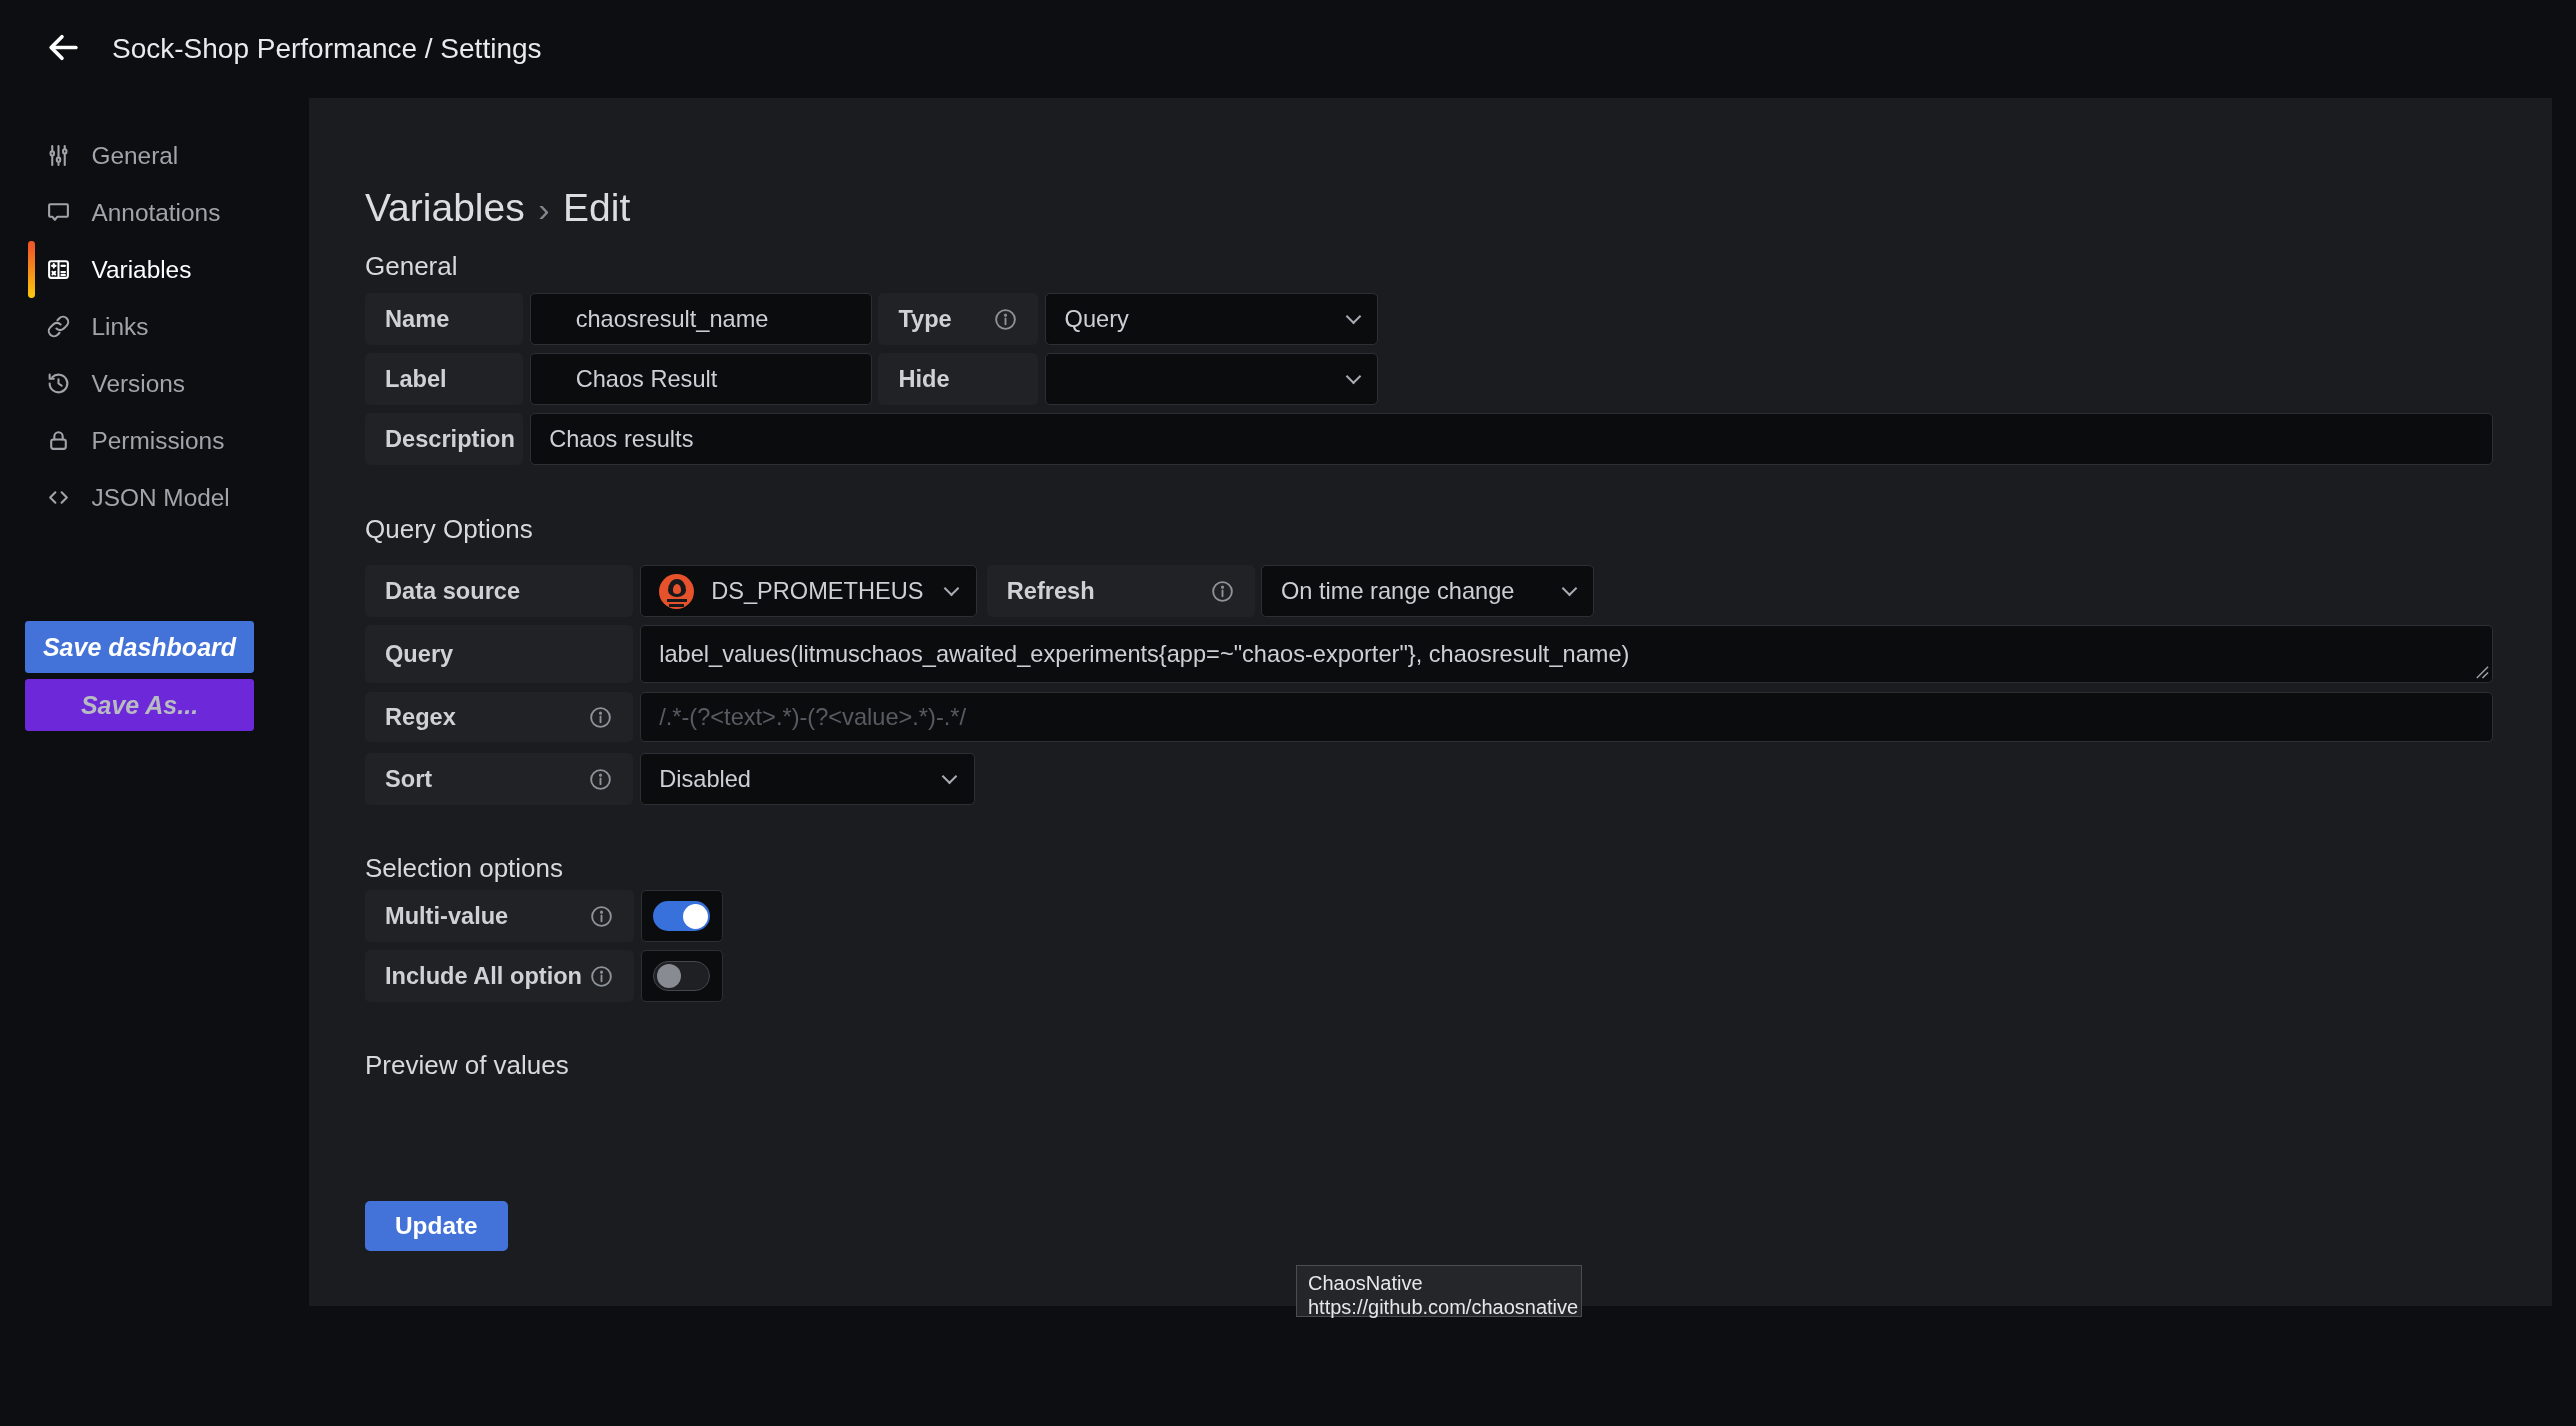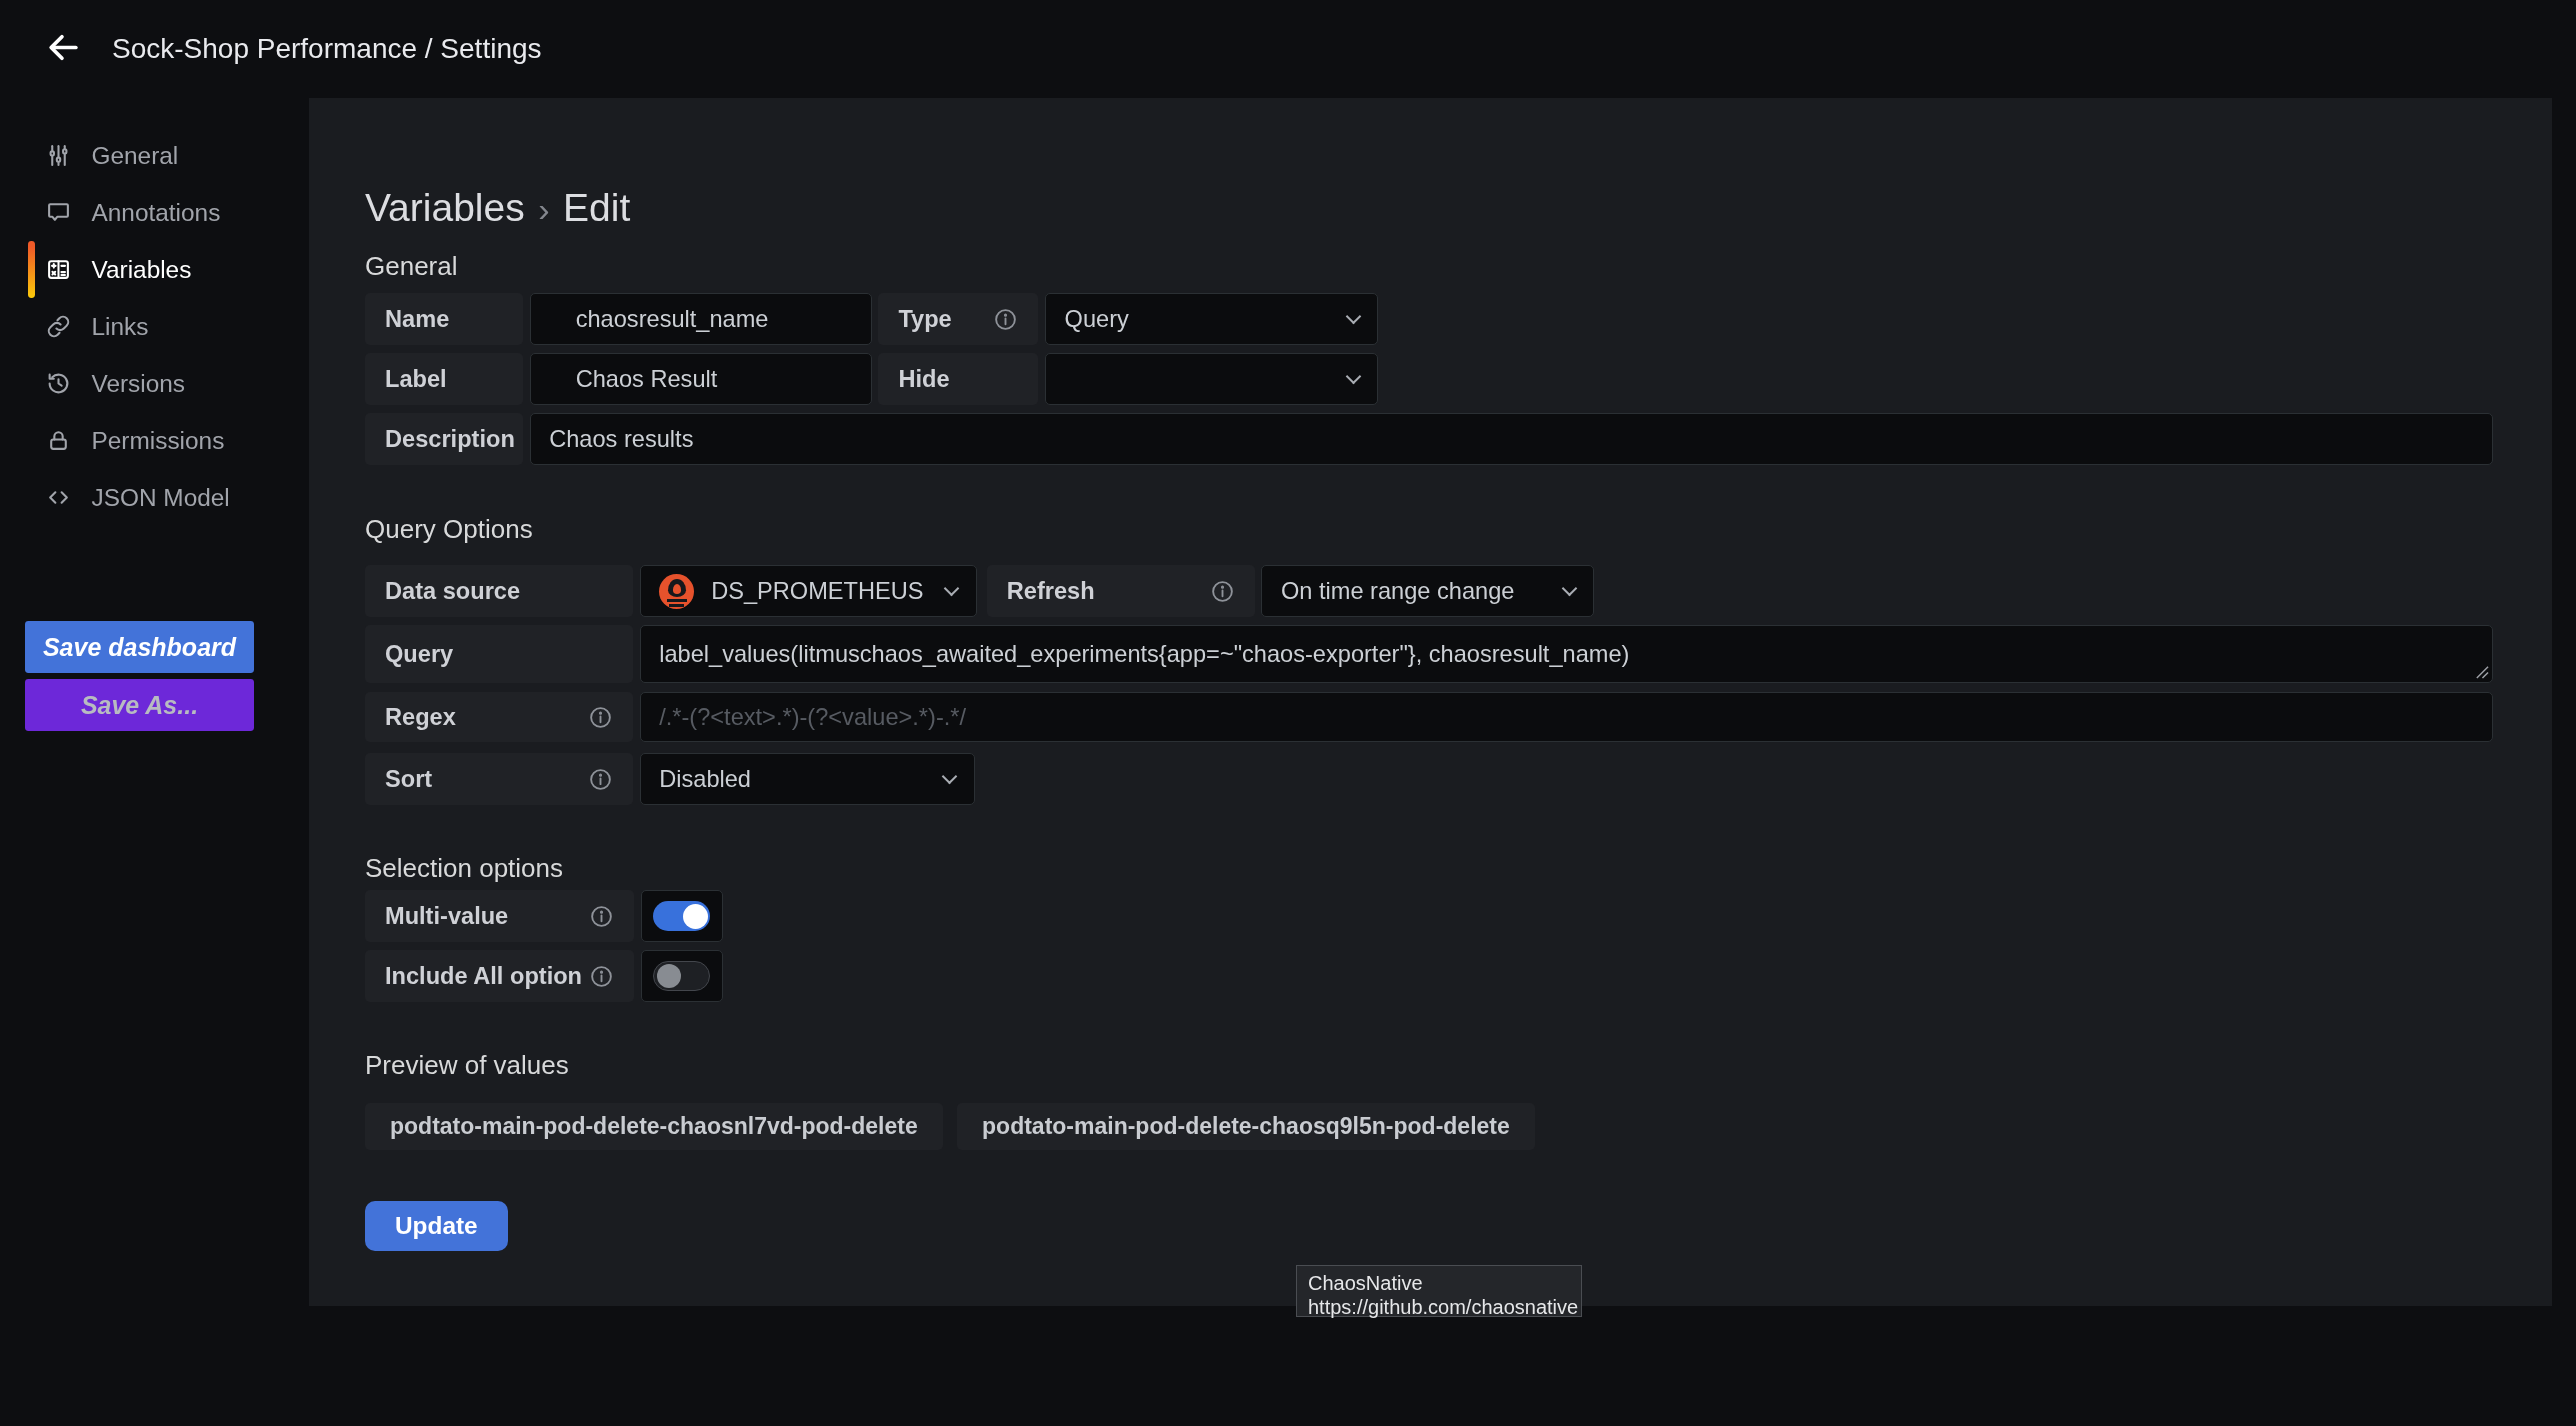--- a/index.html
+++ b/index.html
@@ -91,21 +91,21 @@
   .switch-off .knob { position:absolute; left:2.5px; top:1.7px; width:24.4px; height:24.4px;
                      border-radius:50%; background:#888c92; }
 
   
   .chips { position:absolute; left:56px; top:1005px; display:flex; gap:14.3px; }
   .chip { height:47px; background:#202226; border-radius:5px; display:flex;
           align-items:center; padding:0 25px; font-size:23px; font-weight:600;
           color:#c9ccd1; }
 
   .update-btn { position:absolute; left:56px; top:1103px; height:50px;
-          padding:0 30px; background:#4373d9; border:none; border-radius:10px;
+          padding:0 30px; background:#4373d9; border:none; border-radius:5px;
           color:#ffffff; font-family:inherit; font-size:24.4px; font-weight:600;
           display:flex; align-items:center; cursor:pointer; }
 
   
   .resize-corner { position:absolute; right:3.4px; bottom:3.4px; width:15px; height:15px; }
 
   
   .tooltip { position:absolute; left:1296px; top:1265px; width:286px; height:52px;
              background:#24262a; border:0.8px solid #4a4d52; color:#e6e7e9;
              font-size:20px; line-height:24.4px; padding:5px 11px; z-index:10; }
@@ -360,24 +360,20 @@
     </div>
     <div class="box-field w-toggle">
       <span class="switch switch-off">
           <span class="knob"></span>
         </span>
     </div>
   </div>
 
   <div class="sec-heading" style="top:952px">Preview of values</div>
 
-  <div class="chips">
-    <div class="chip">podtato-main-pod-delete-chaosnl7vd-pod-delete</div>
-    <div class="chip">podtato-main-pod-delete-chaosq9l5n-pod-delete</div>
-  </div>
 
   <button class="update-btn">Update</button>
 </div>
 
 <div class="tooltip">
   <div>ChaosNative</div>
   <div>https://github.com/chaosnative</div>
 </div>
 
 

